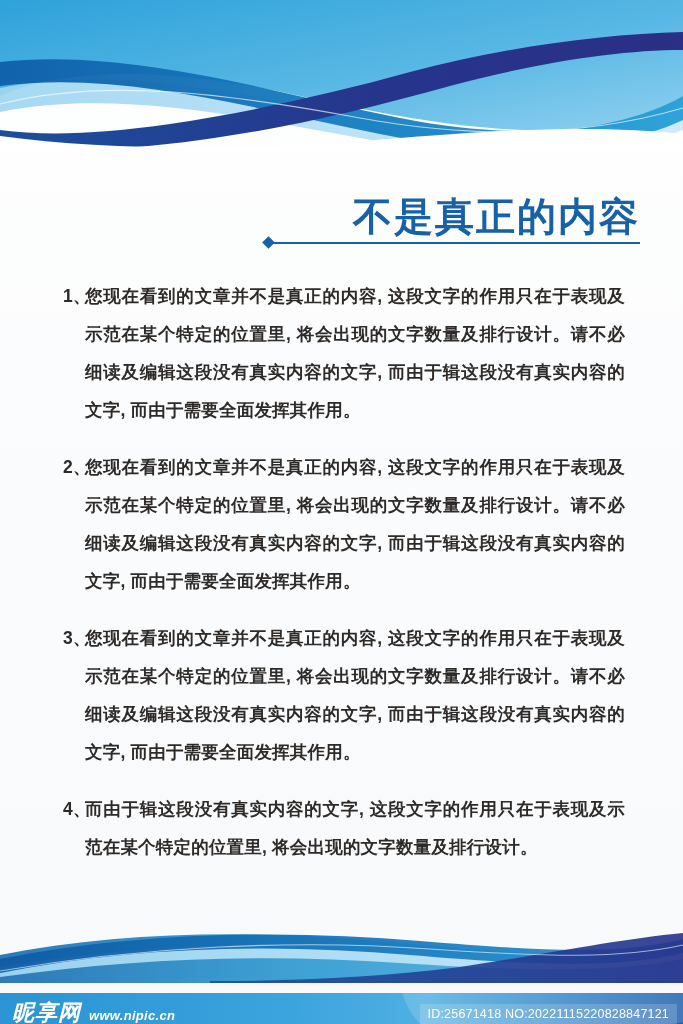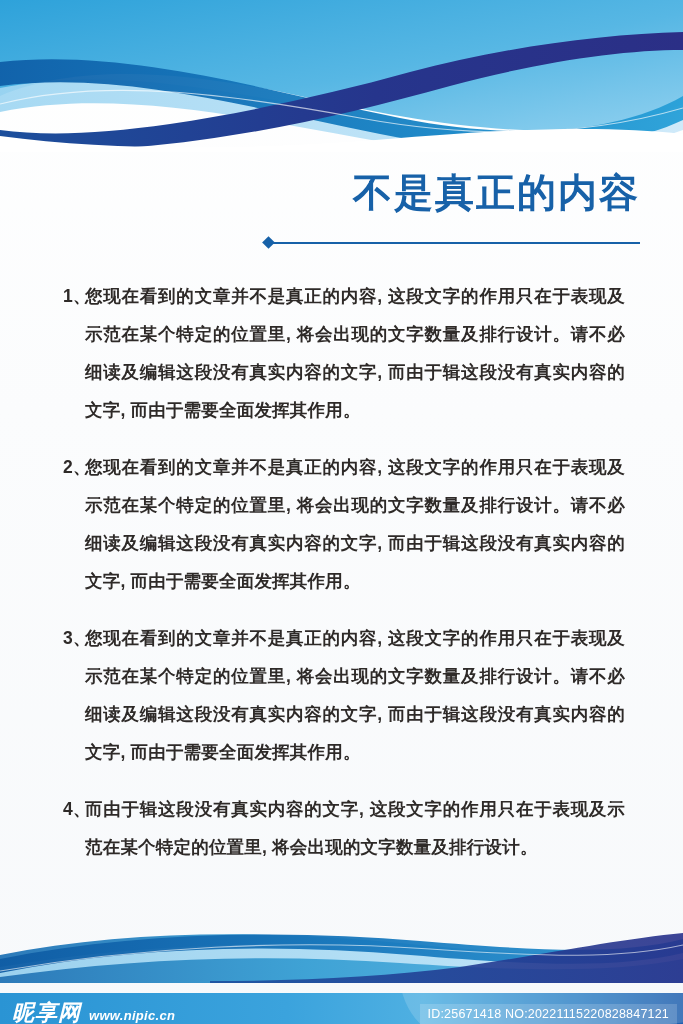--- a/index.html
+++ b/index.html
@@ -28,21 +28,21 @@
     top: 0;
     left: 0;
     width: 683px;
     height: 152px;
   }
   .header-wave svg { display: block; width: 683px; height: 152px; }
 
   
   .title-block {
     position: absolute;
-    top: 170px;
+    top: 194px;
     left: 0;
     width: 683px;
     text-align: right;
     padding-right: 43px;
     box-sizing: border-box;
   }
   .title-text {
     display: inline-block;
     font-size: 39px;
     line-height: 46px;

